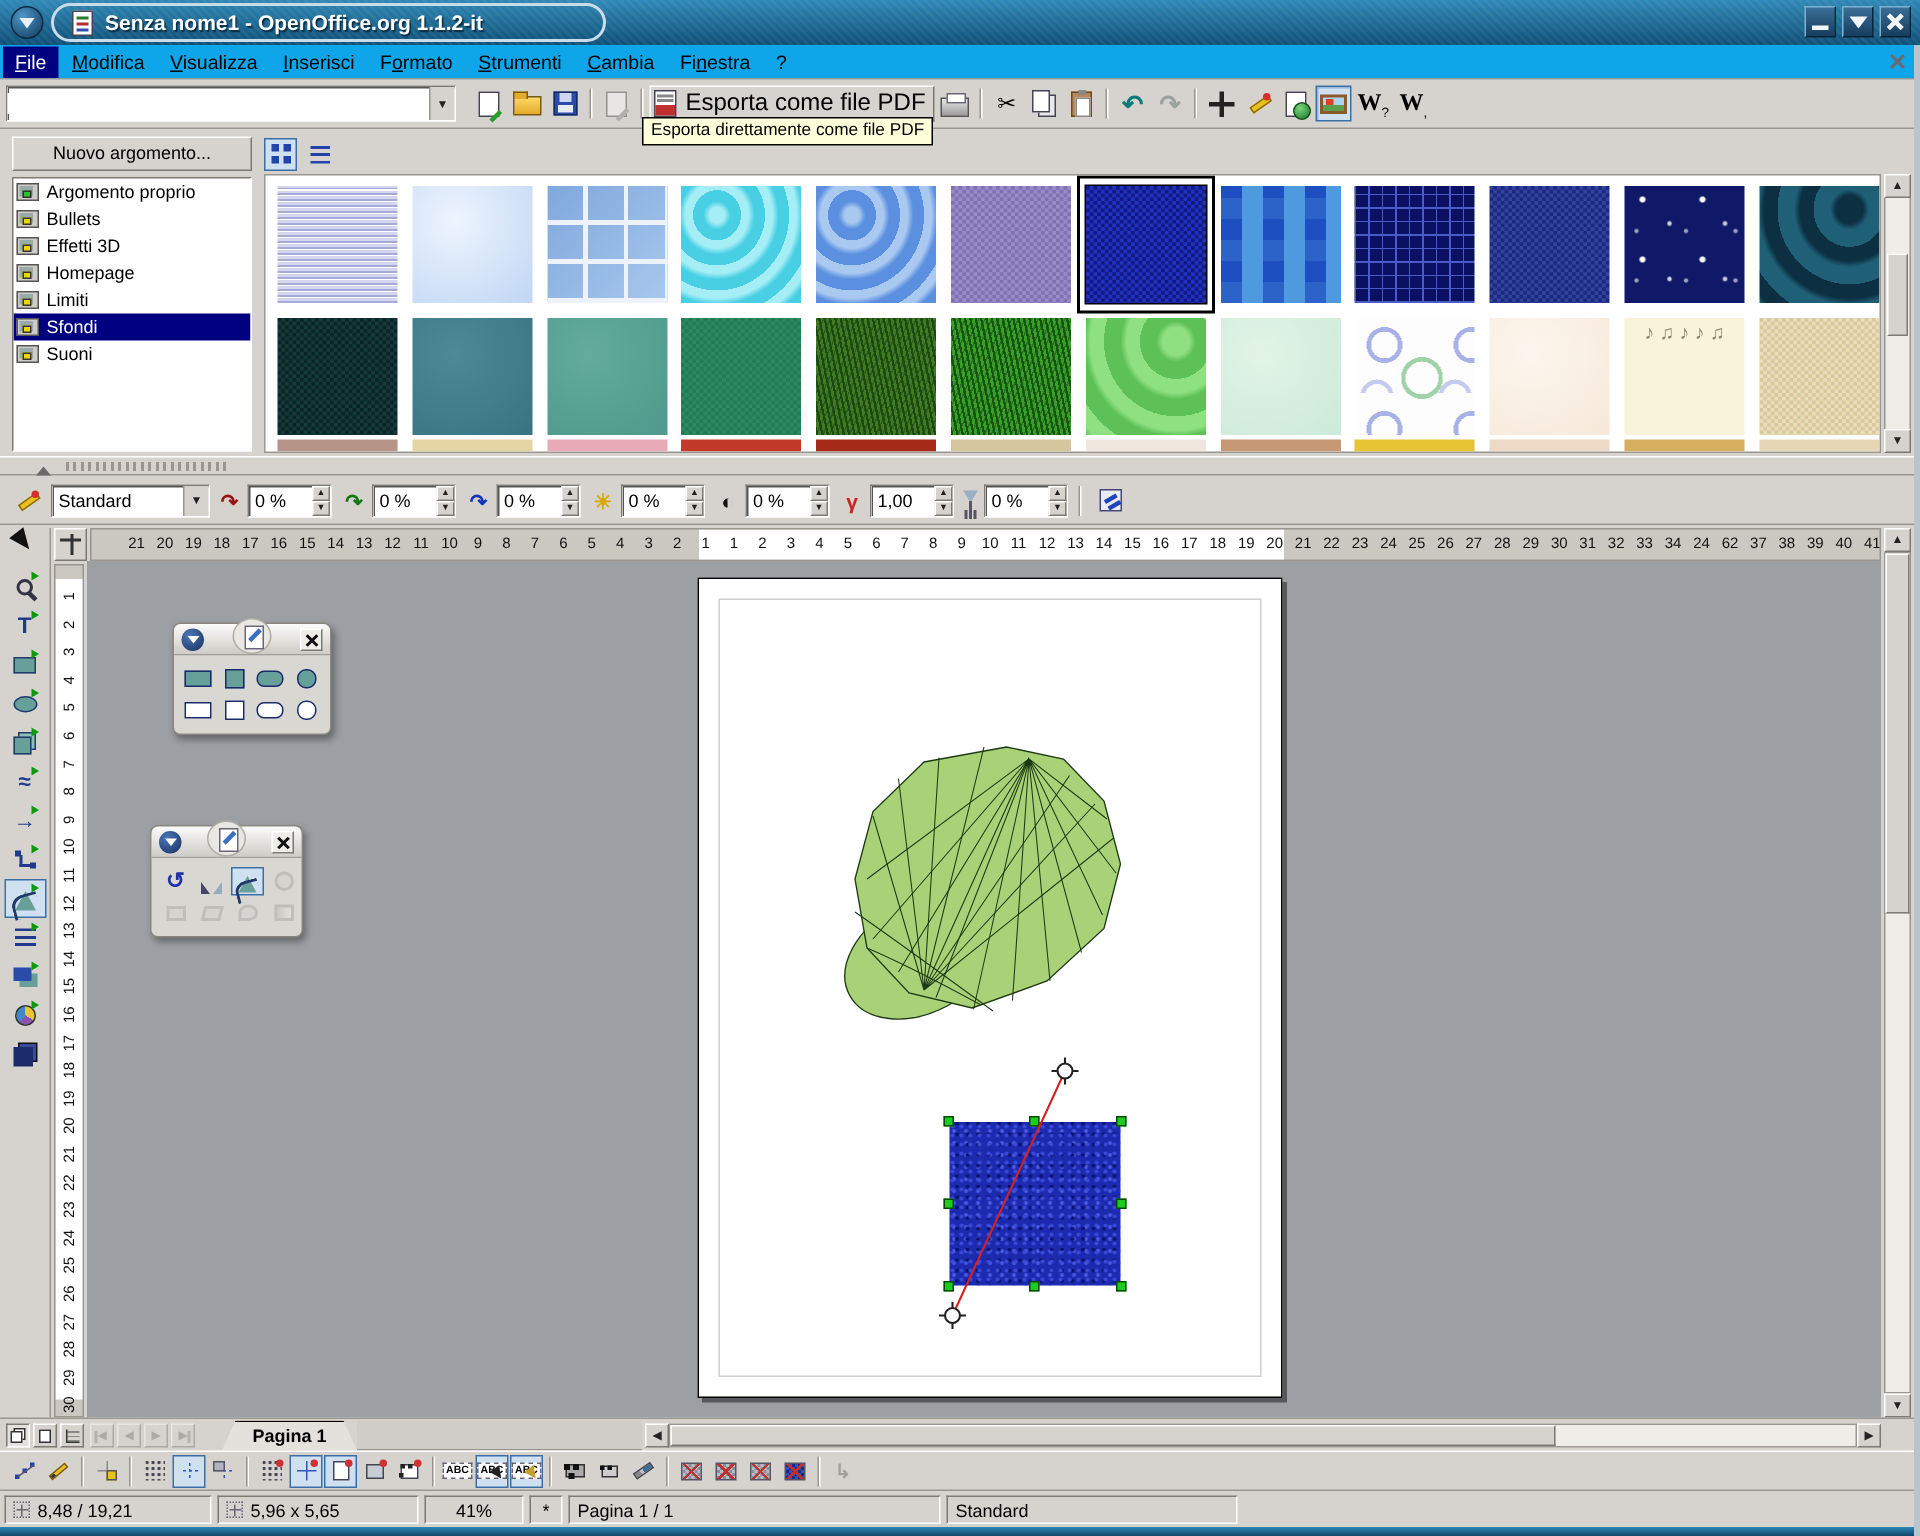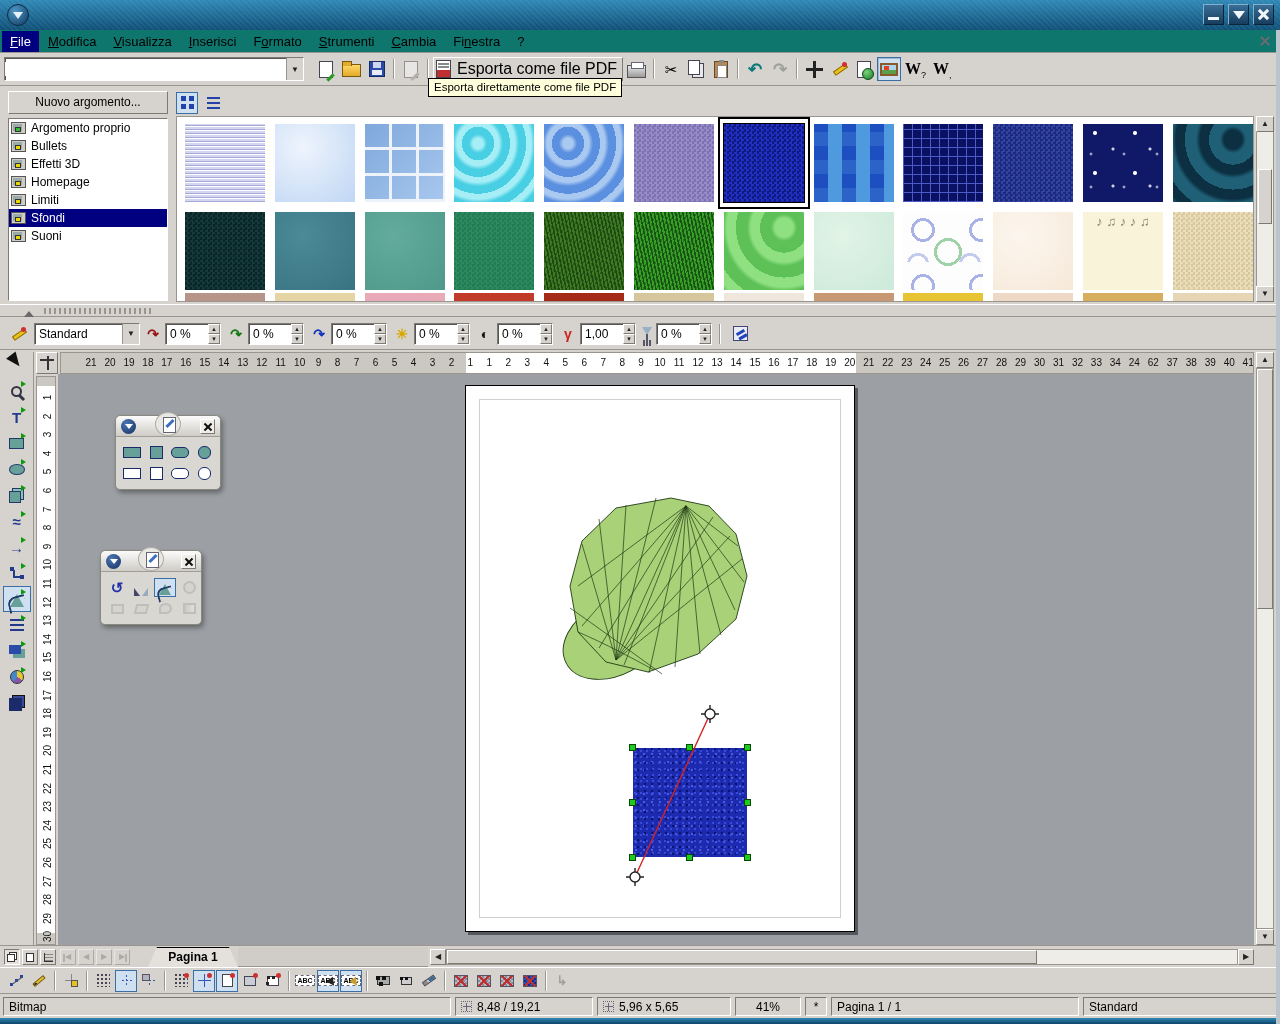--- a/index.html
+++ b/index.html
@@ -25,21 +25,21 @@
   .doc-icon::before { content:""; position:absolute; left:2px; top:3px; width:8px; height:2px; background:#2a7a2a; box-shadow:0 4px 0 #b03030, 0 8px 0 #3050b0; }
   .title-text { color:#fff; font-weight:bold; font-size:14px; white-space:nowrap; text-shadow:1px 1px 1px #06293f; }
   .wbtns { position:absolute; right:6px; top:4px; display:flex; gap:4px; }
   .wbtn { width:21px; height:21px; background:linear-gradient(#3a6e96,#173d5e); border:1px solid; border-color:#7fb0ce #0a2438 #0a2438 #7fb0ce; position:relative; }
   .g-min::before { content:""; position:absolute; left:4px; bottom:4px; width:11px; height:3px; background:#f0f6fa; }
   .g-max::before { content:""; position:absolute; left:4px; top:6px; width:0; height:0; border:6px solid transparent; border-top:8px solid #f0f6fa; }
   .g-x::before, .g-x::after { content:""; position:absolute; left:3px; top:8px; width:13px; height:3px; background:#f0f6fa; }
   .g-x::before { transform:rotate(45deg); } .g-x::after { transform:rotate(-45deg); }
 
   
-  .menubar { position:absolute; left:0; top:30px; width:1280px; height:23px; background:#0f766e;
+  .menubar { position:absolute; left:0; top:30px; width:1280px; height:23px; background:#0ea5e9;
     border-bottom:1px solid #9a968f; display:flex; align-items:center; padding-left:2px; }
   .menu-item { padding:3px 8px; font-size:13px; color:#000; }
   .menu-item u { text-decoration:underline; }
   .menu-item.selected { background:#000080; color:#fff; }
   .menu-close { position:absolute; right:8px; top:4px; width:14px; height:14px; }
   .menu-close::before, .menu-close::after { content:""; position:absolute; left:1px; top:6px; width:12px; height:2px; background:#6a6a72; }
   .menu-close::before { transform:rotate(45deg); } .menu-close::after { transform:rotate(-45deg); }
 
   
   .funcbar { position:absolute; left:0; top:53px; width:1280px; height:33px; background:#d6d3ce;
@@ -299,20 +299,24 @@
 </style>
 </head>
 <body>
 
 <div id="app">
 
   <div class="titlebar">
     <div class="tb-round">
         <span class="tri"></span>
       </div>
+    <div class="title-pill">
+      <span class="doc-icon"></span>
+      <span class="title-text">Senza nome1 - OpenOffice.org 1.1.2-it</span>
+    </div>
     <div class="wbtns">
       <div class="wbtn g-min"></div>
       <div class="wbtn g-max"></div>
       <div class="wbtn g-x"></div>
     </div>
   </div>
 
   <div class="menubar">
     <div id="menu-items" class="tb-row">
         <span class="menu-item selected"><u>F</u>ile</span>
@@ -1008,23 +1012,20 @@
       <div class="obtn">
         <span class="o-ph ph4"></span>
       </div>
       <div class="tsep"></div>
       <div class="obtn disabled">
         <span class="glyph o-exit">↳</span>
       </div>
     </div>
 
   <div class="statusbar">
-    <div class="sfield" style="flex:1;">
-        <span>Bitmap</span>
-      </div>
     <div class="sfield" style="width:138px;">
         <span class="st-icon"></span>
         <span>8,48 / 19,21</span>
       </div>
     <div class="sfield" style="width:134px;">
         <span class="st-icon"></span>
         <span>5,96 x 5,65</span>
       </div>
     <div class="sfield" style="width:66px;justify-content:center;">
         <span>41%</span>

